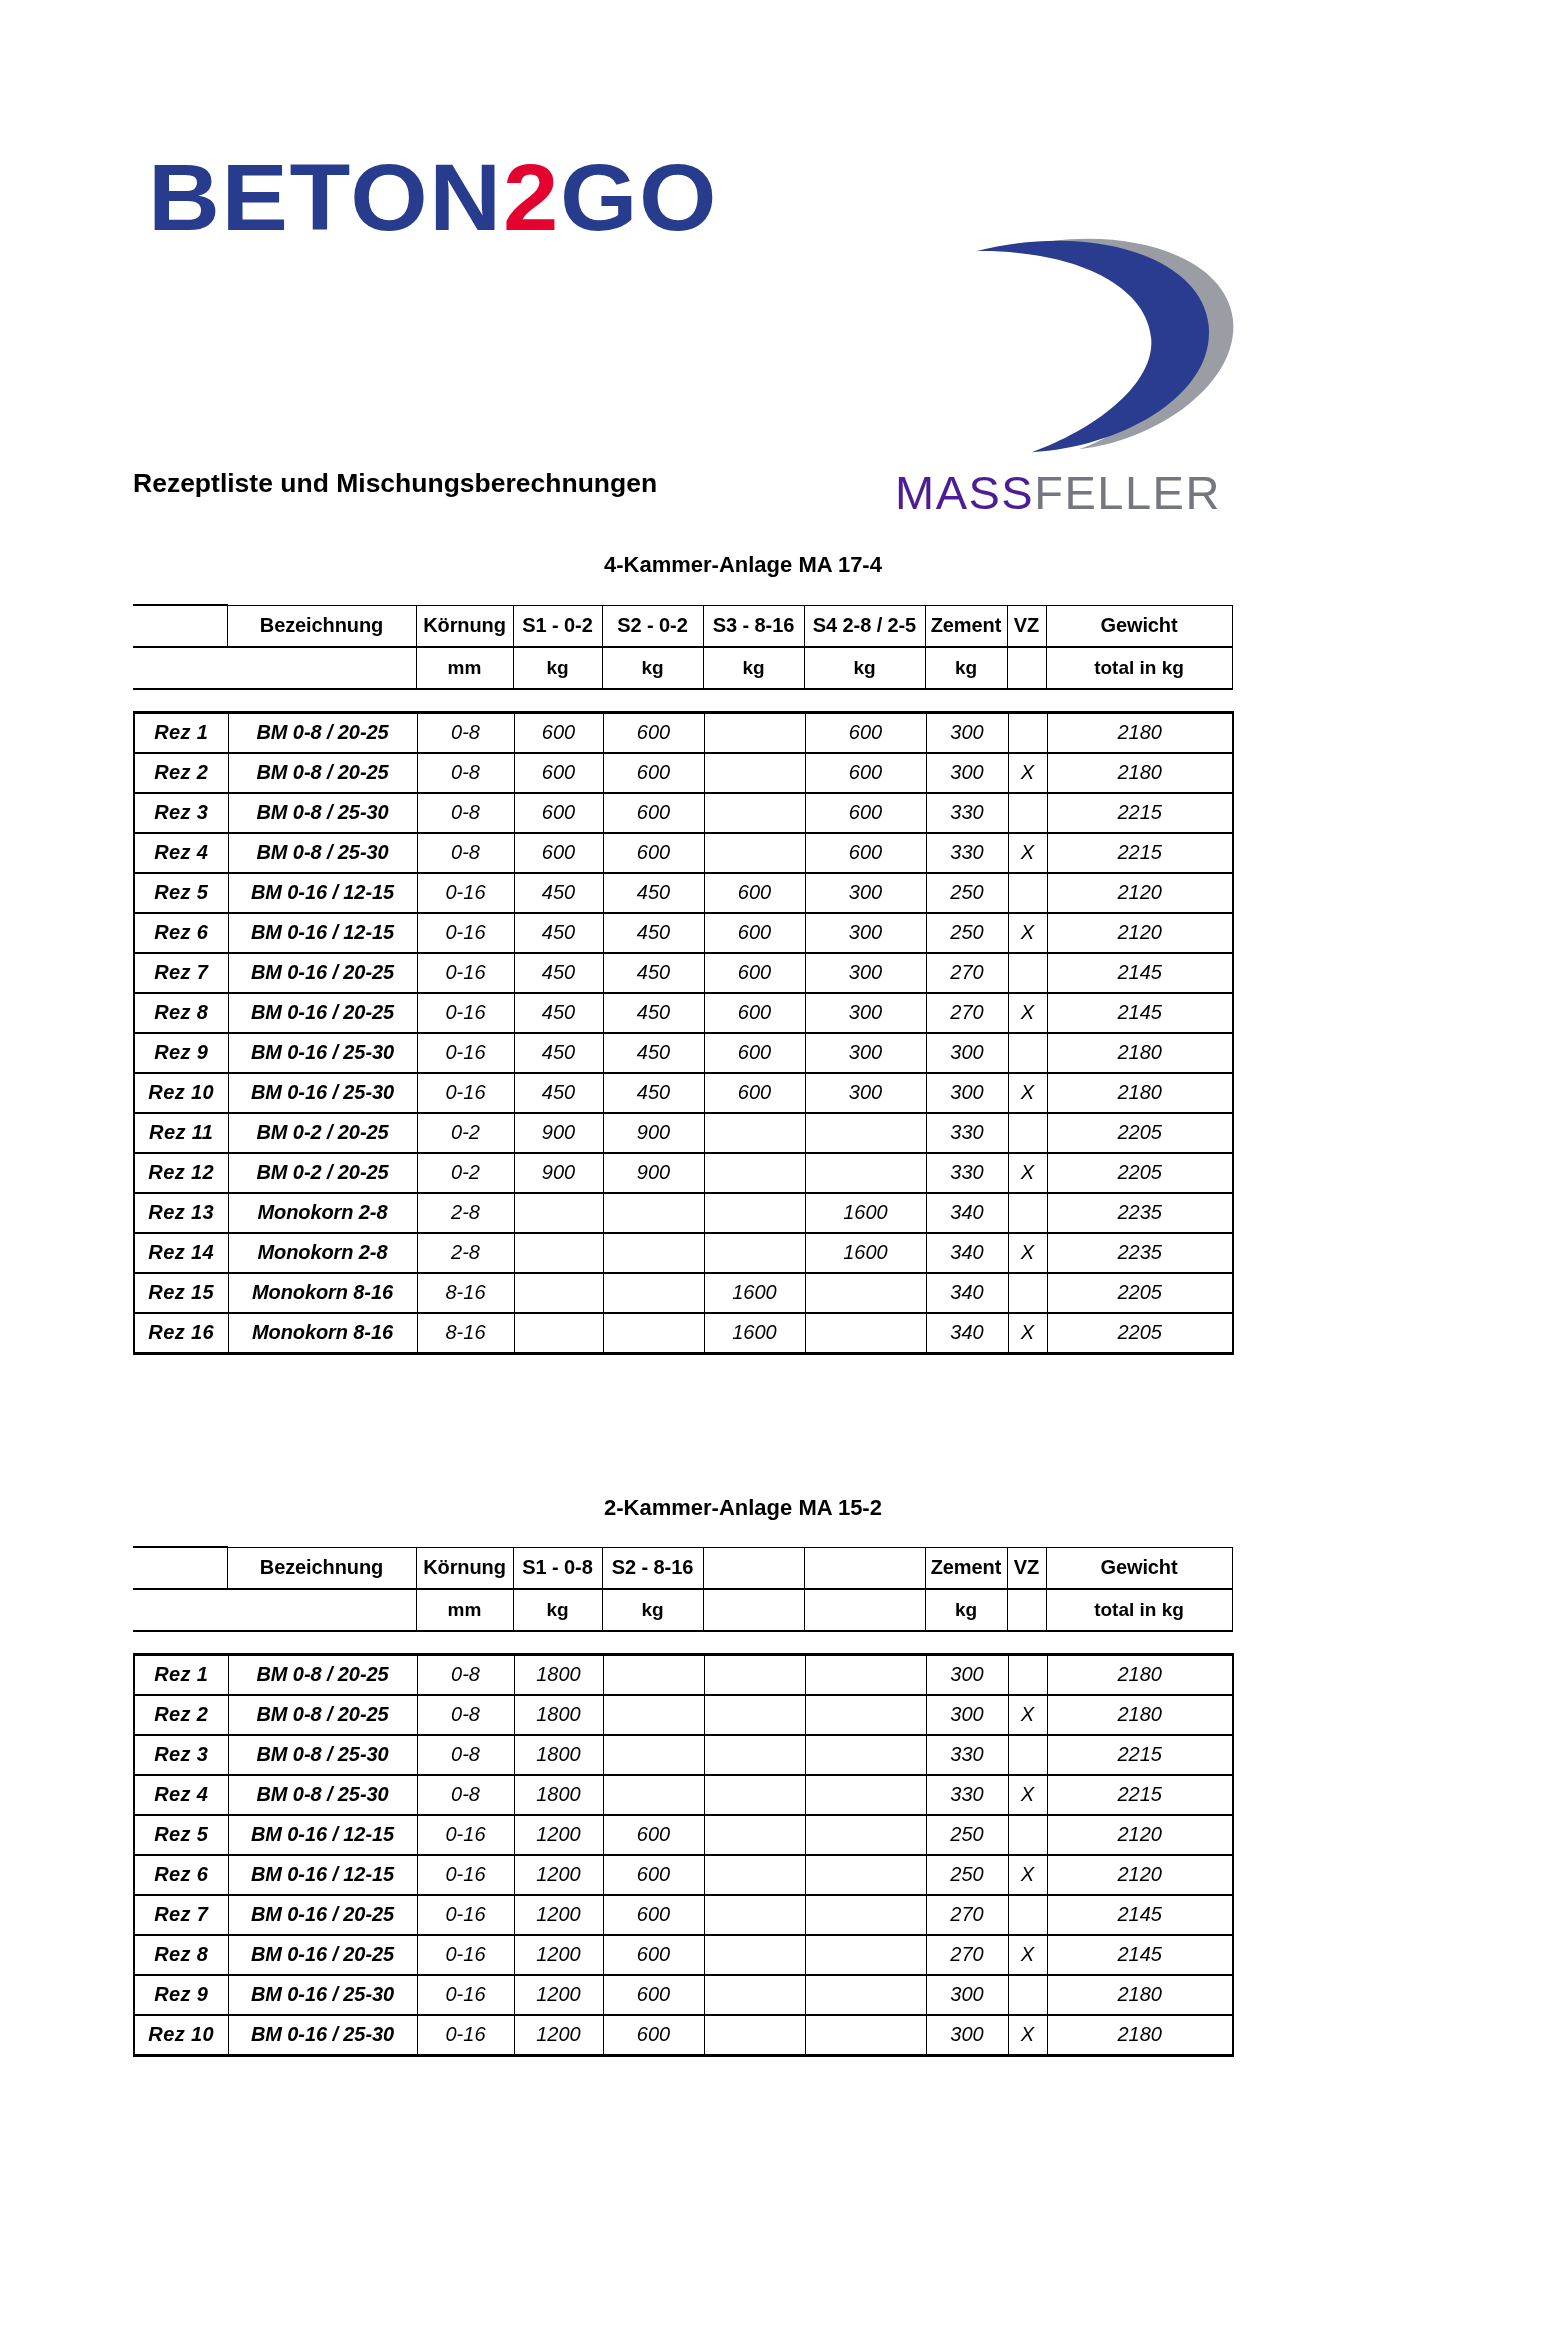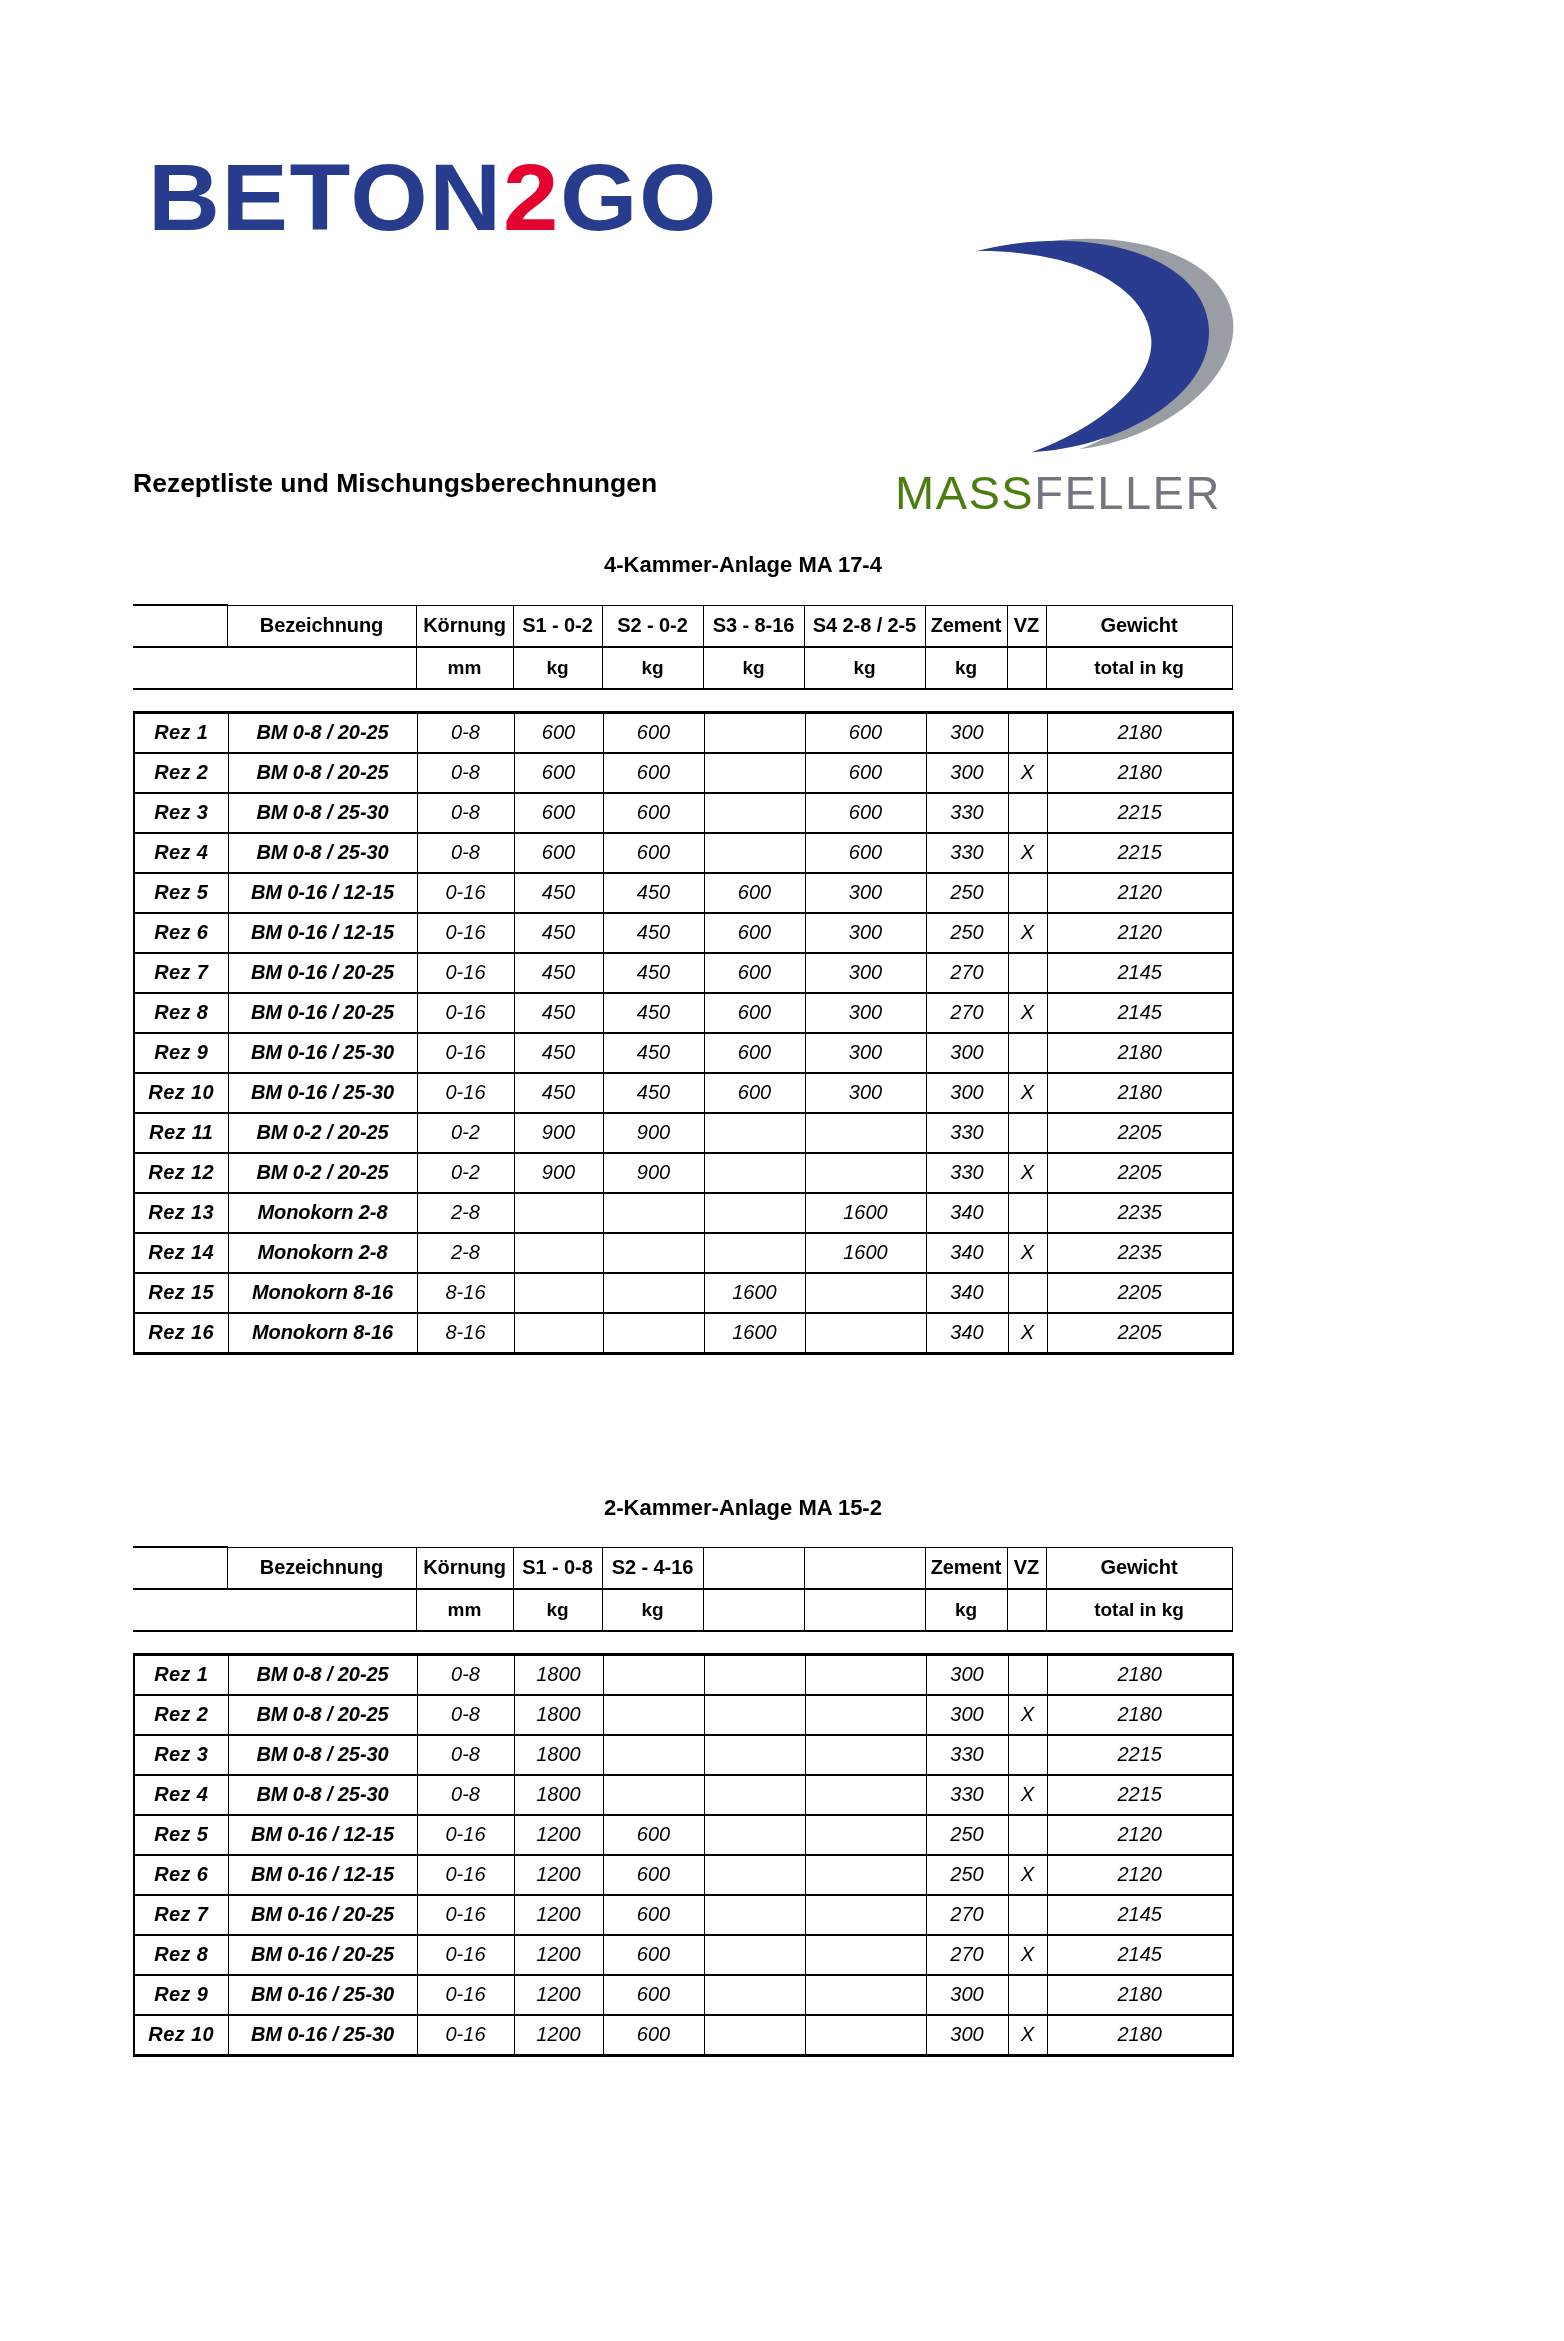--- a/index.html
+++ b/index.html
@@ -51,21 +51,21 @@
     position: absolute;
     left: 762px;
     top: 318px;
     font-family: "Liberation Sans", sans-serif;
     font-weight: normal;
     font-size: 47px;
     letter-spacing: 1.5px;
     line-height: 1;
     white-space: nowrap;
   }
-  .sw-blue { color: #4d7c0f; }
+  .sw-blue { color: #4c1d95; }
   .sw-gray { color: #74777F; margin-top: 35px; }
 
   
   #doc-title {
     position: absolute;
     left: 133px;
     top: 468px;
     font-size: 26.5px;
     font-weight: bold;
     white-space: nowrap;
@@ -444,21 +444,21 @@
         <col class="c-zem">
         <col class="c-vz">
         <col class="c-gew">
     </colgroup>
     <tbody>
       <tr class="hdr-main">
         <td class="void"></td>
         <td class="hd">Bezeichnung</td>
         <td class="hd">Körnung</td>
         <td class="hd">S1 - 0-8</td>
-        <td class="hd">S2 - 4-16</td>
+        <td class="hd">S2 - 8-16</td>
         <td class="hd"></td>
         <td class="hd"></td>
         <td class="hd">Zement</td>
         <td class="hd">VZ</td>
         <td class="hd">Gewicht</td>
       </tr>
       <tr class="hdr-unit">
         <td class="void"></td>
         <td class="void"></td>
         <td class="unit">mm</td>

